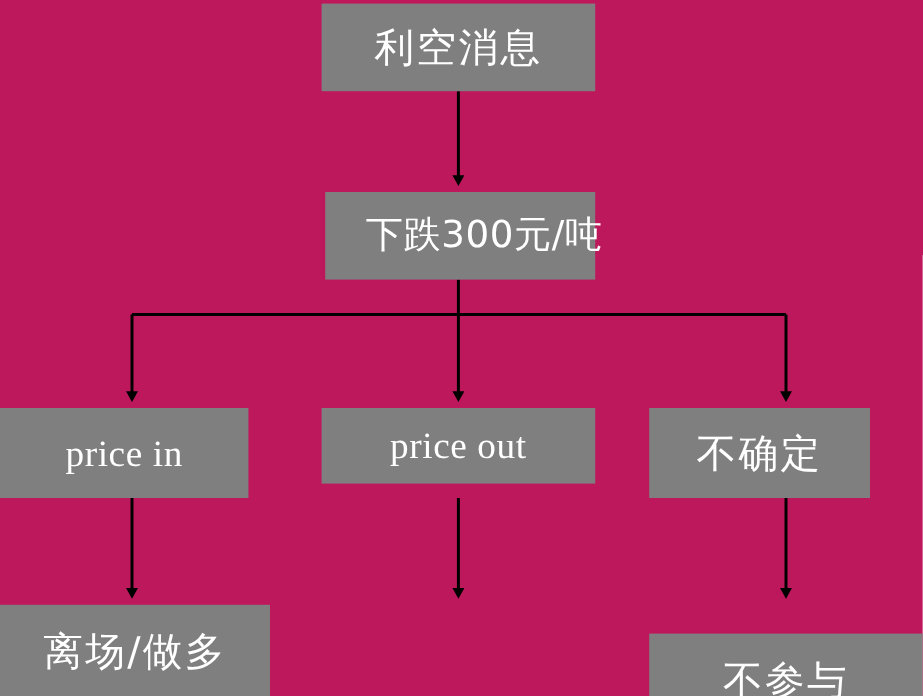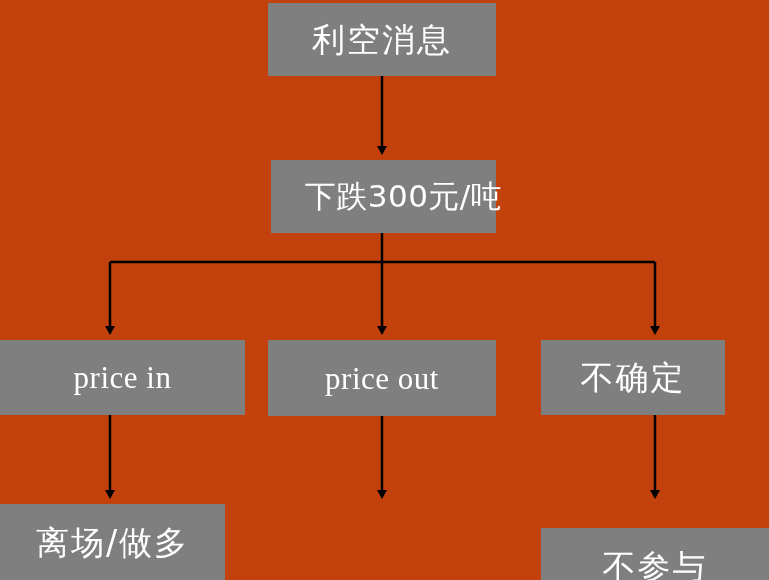--- a/index.html
+++ b/index.html
@@ -4,21 +4,21 @@
 <style>
   html, body {
     margin: 0;
     padding: 0;
     background: #ffffff;
   }
   #canvas {
     position: relative;
     width: 769px;
     height: 580px;
-    background: #c2410c;
+    background: #be185d;
     overflow: hidden;
     font-family: "Liberation Serif", serif;
   }
   .node {
     position: absolute;
     background: #7f7f7f;
     color: #ffffff;
     display: flex;
     align-items: center;
     justify-content: center;
@@ -81,19 +81,19 @@
     <g>
       <path d="M382,415 L382,494" stroke="#000000" stroke-width="2.5" fill="none" marker-end="url(#ah)"></path>
     </g>
     <g>
       <path d="M655,415 L655,494" stroke="#000000" stroke-width="2.5" fill="none" marker-end="url(#ah)"></path>
     </g>
   </svg>
 
   <div class="node cn" style="left:268px; top:3px;   width:228px; height:73px;">利空消息</div>
   <div class="node mixed" style="left:271px; top:160px; width:225px; height:73px;padding-left:40px;">下跌300元/吨</div>
-  <div class="node en" style="left:0px;   top:340px; width:245px; height:75px;">price in</div>
-  <div class="node en" style="left:268px; top:340px; width:228px; height:76px;">price out</div>
+  <div class="node en" style="left:0px;   top:340px; width:207px; height:75px;">price in</div>
+  <div class="node en" style="left:268px; top:340px; width:228px; height:63px;">price out</div>
   <div class="node cn" style="left:541px; top:340px; width:184px; height:75px;">不确定</div>
   <div class="node cn" style="left:0px;   top:504px; width:225px; height:76px;">离场/做多</div>
   <div class="node cn" style="left:541px; top:528px; width:228px; height:76px;">不参与</div>
 
 </div>
 
 </body></html>

